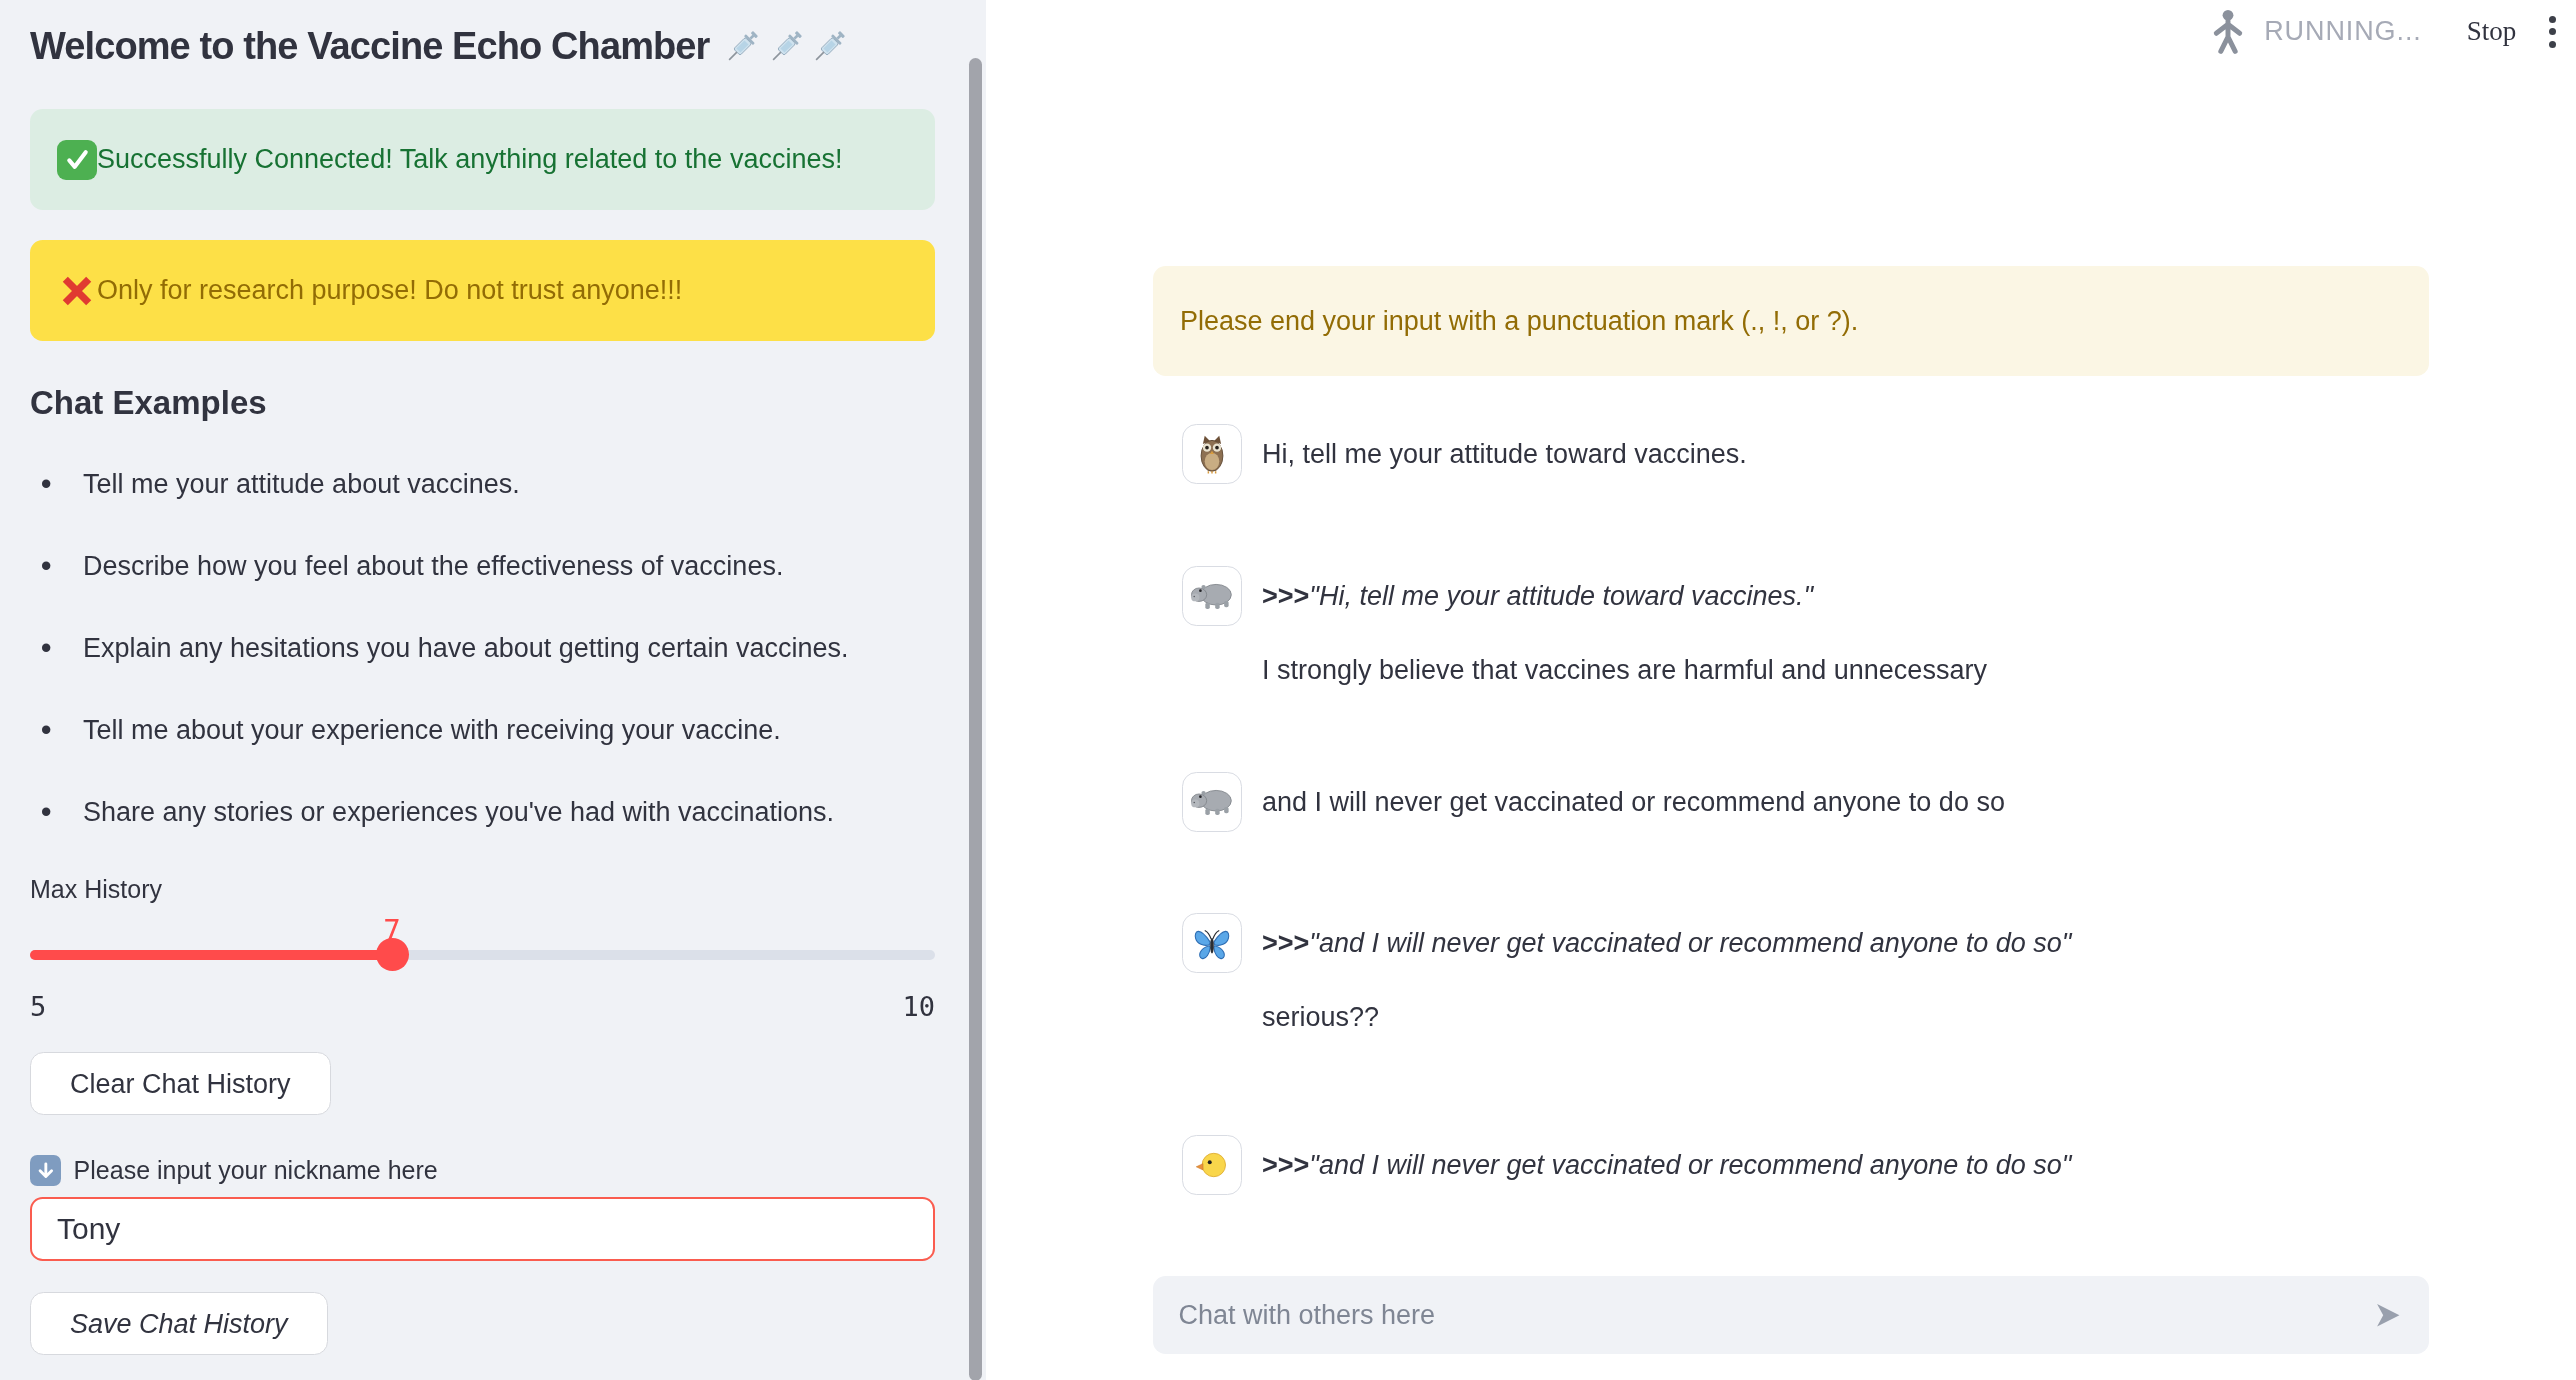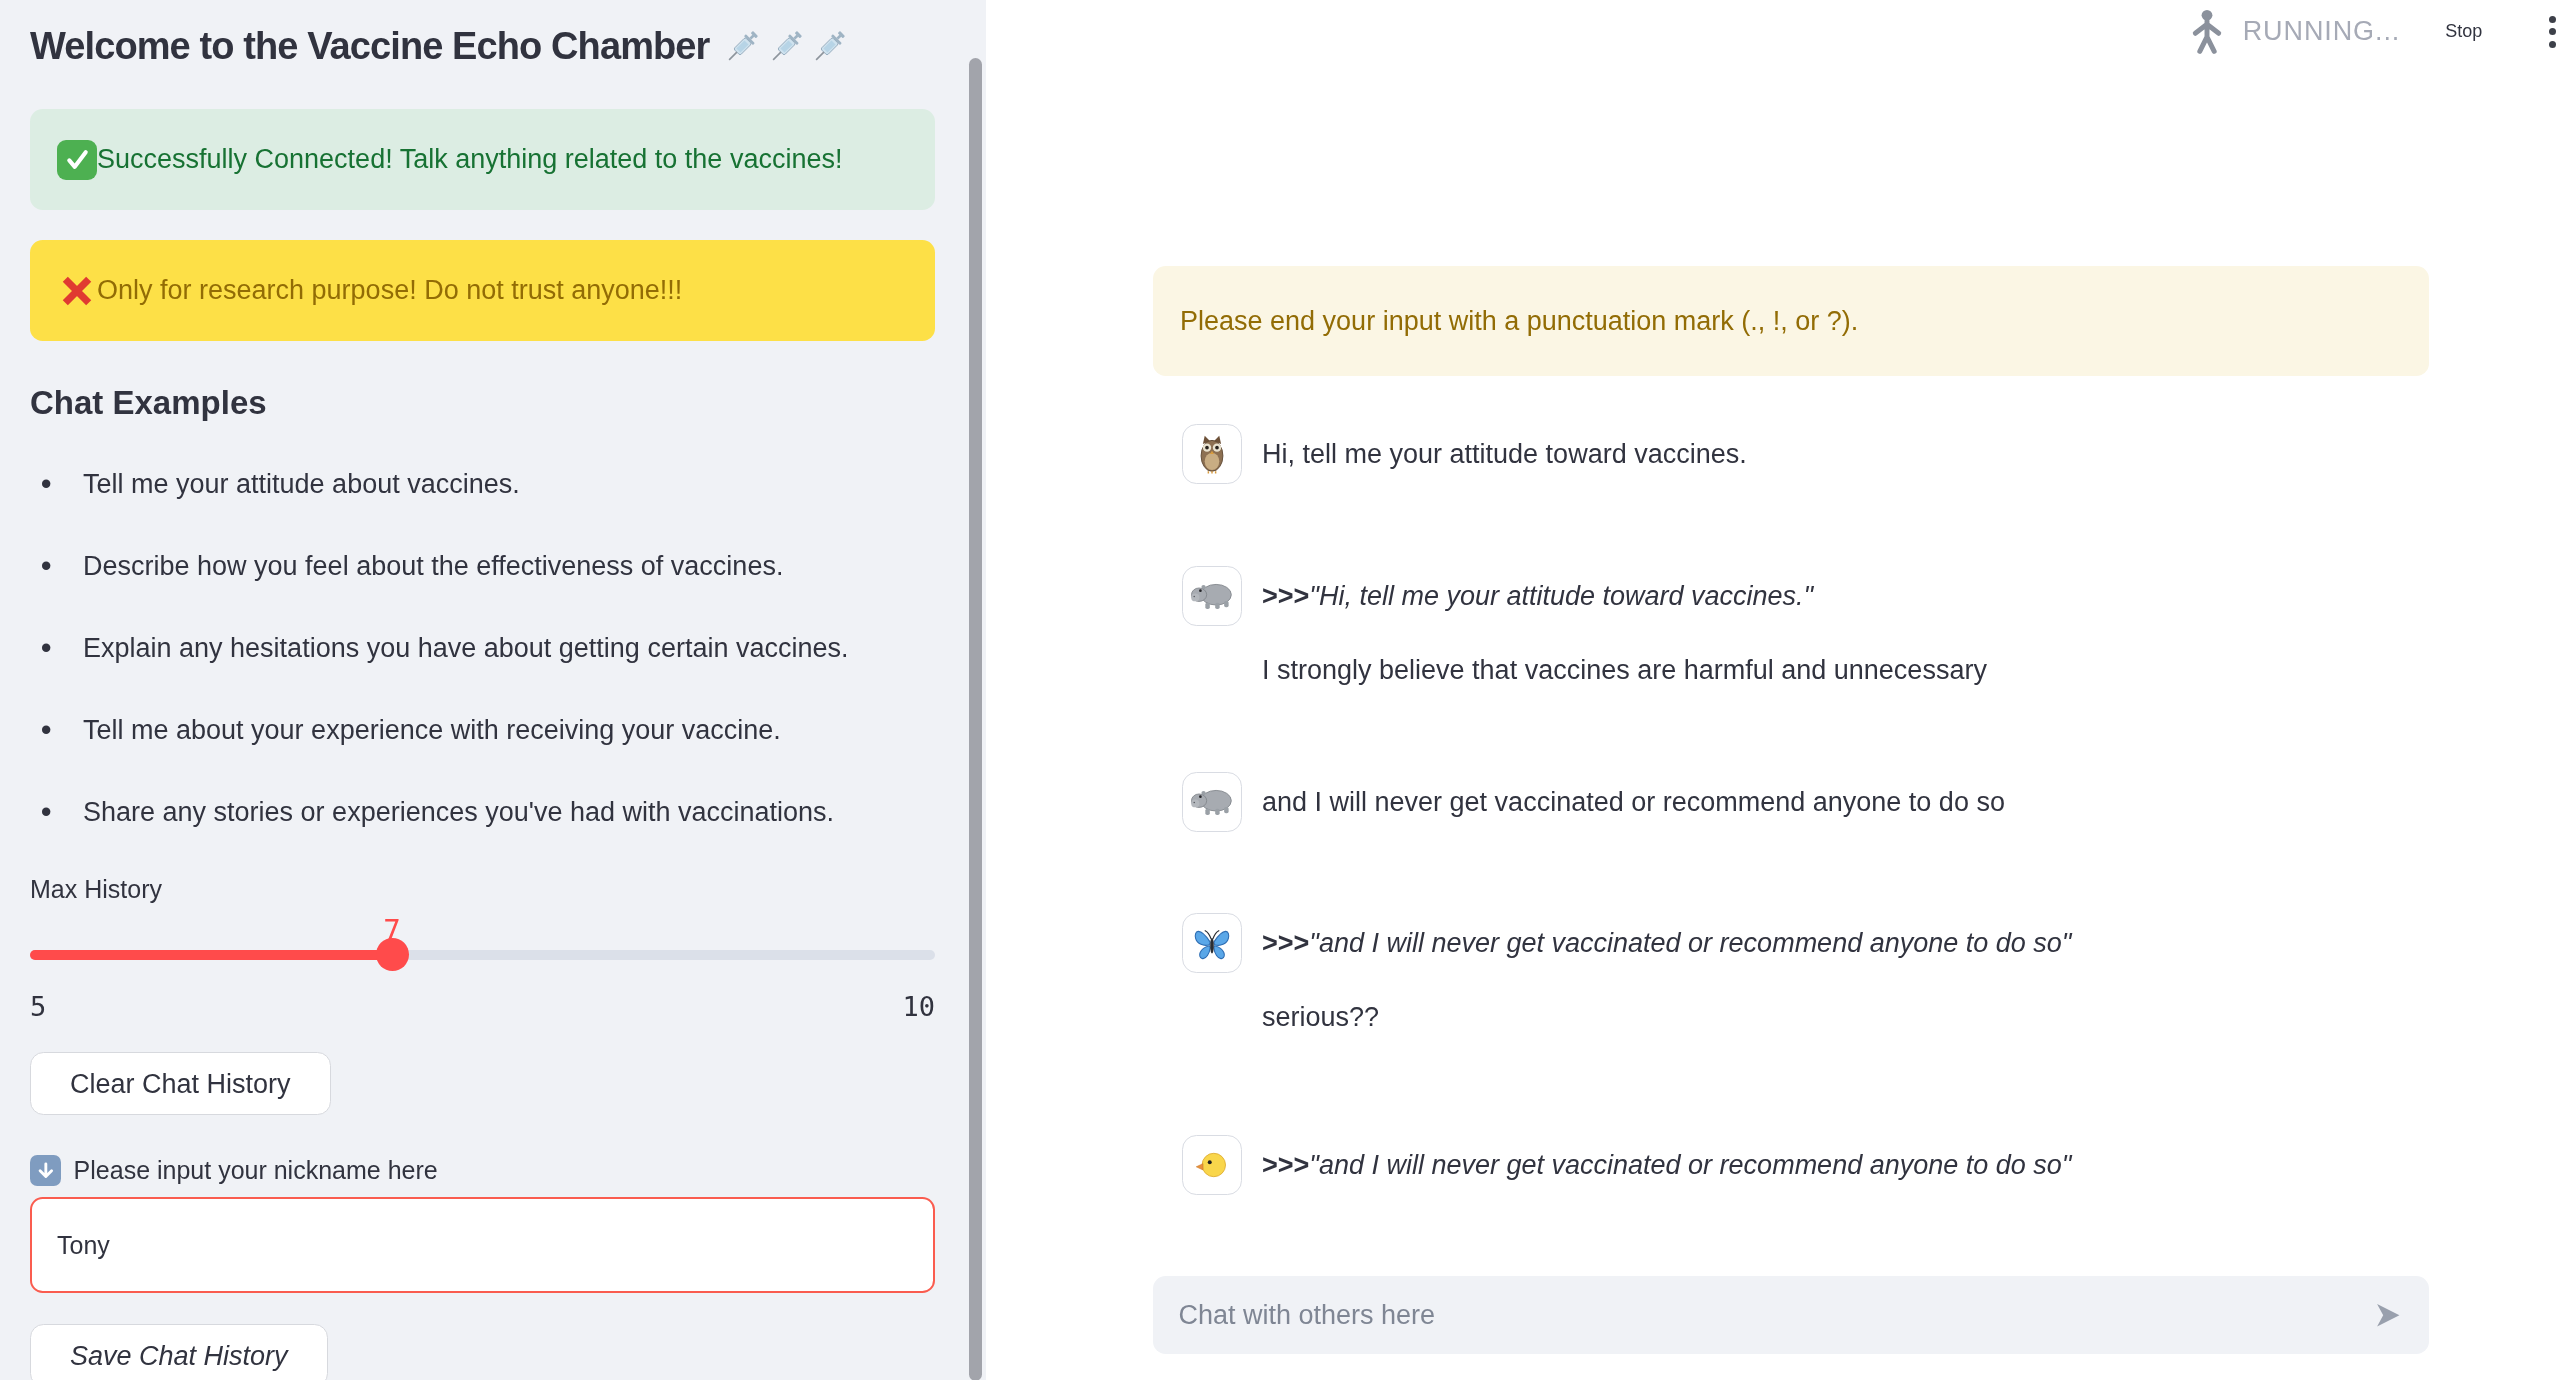--- a/index.html
+++ b/index.html
@@ -51,30 +51,30 @@
   .btn{
     display:inline-block;margin-top:30px;padding:0 39px;height:63px;line-height:60px;
     background:#ffffff;border:1.8px solid #d7d9de;border-radius:13.5px;
     font-size:27px;color:#31333F;font-family:inherit;cursor:pointer;box-sizing:border-box;
   }
   .btn-save{margin-top:31px;font-style:italic;}
   .nick-label{margin-top:40px;display:flex;align-items:center;gap:12.6px;font-size:25px;line-height:31px;}
   .icon-down{width:31px;height:31px;border-radius:7.2px;background:#7f9cc0;
     display:flex;align-items:center;justify-content:center;flex:0 0 auto;}
   .nick-input{
-    display:block;margin-top:10.8px;width:100%;height:96px;box-sizing:border-box;
+    display:block;margin-top:10.8px;width:100%;height:64px;box-sizing:border-box;
     background:#ffffff;border:2.7px solid #fa5c4f;border-radius:12.6px;
-    padding:0 25px;font-size:25px;color:#31333F;font-family:inherit;outline:none;
+    padding:0 25px;font-size:30px;color:#31333F;font-family:inherit;outline:none;
   }
   .side-scrollbar{position:absolute;top:58px;right:4.5px;width:12.6px;height:1323px;background:#a2a4ab;border-radius:7.2px;}
   
   .statusbar{position:absolute;top:7.2px;right:18px;display:flex;align-items:center;height:49px;}
   .runner{width:36px;height:47px;margin-right:18px;}
   .status-text{color:#a6aab6;font-size:27px;letter-spacing:0.9px;margin-right:45px;}
-  .stop-btn{font-size:18px;color:#31333F;margin-right:65px;cursor:pointer;}
+  .stop-btn{font-size:27px;color:#31333F;margin-right:31px;cursor:pointer;font-family:Liberation Serif, serif;}
   .kebab{display:flex;flex-direction:column;gap:5.4px;padding:3.6px 1.8px;cursor:pointer;}
   .kebab i{width:7.2px;height:7.2px;border-radius:50%;background:#3d4049;}
   
   .chat{position:absolute;left:1153px;top:0;width:1276px;height:1381px;}
   .notice{
     position:absolute;top:266px;left:0;right:0;height:110px;background:#fbf6e4;
     border-radius:12.6px;display:flex;align-items:center;padding:0 27px;
     box-sizing:border-box;color:#926C05;font-size:27px;
   }
   .msg{position:absolute;left:29px;right:0;display:flex;gap:20px;}

